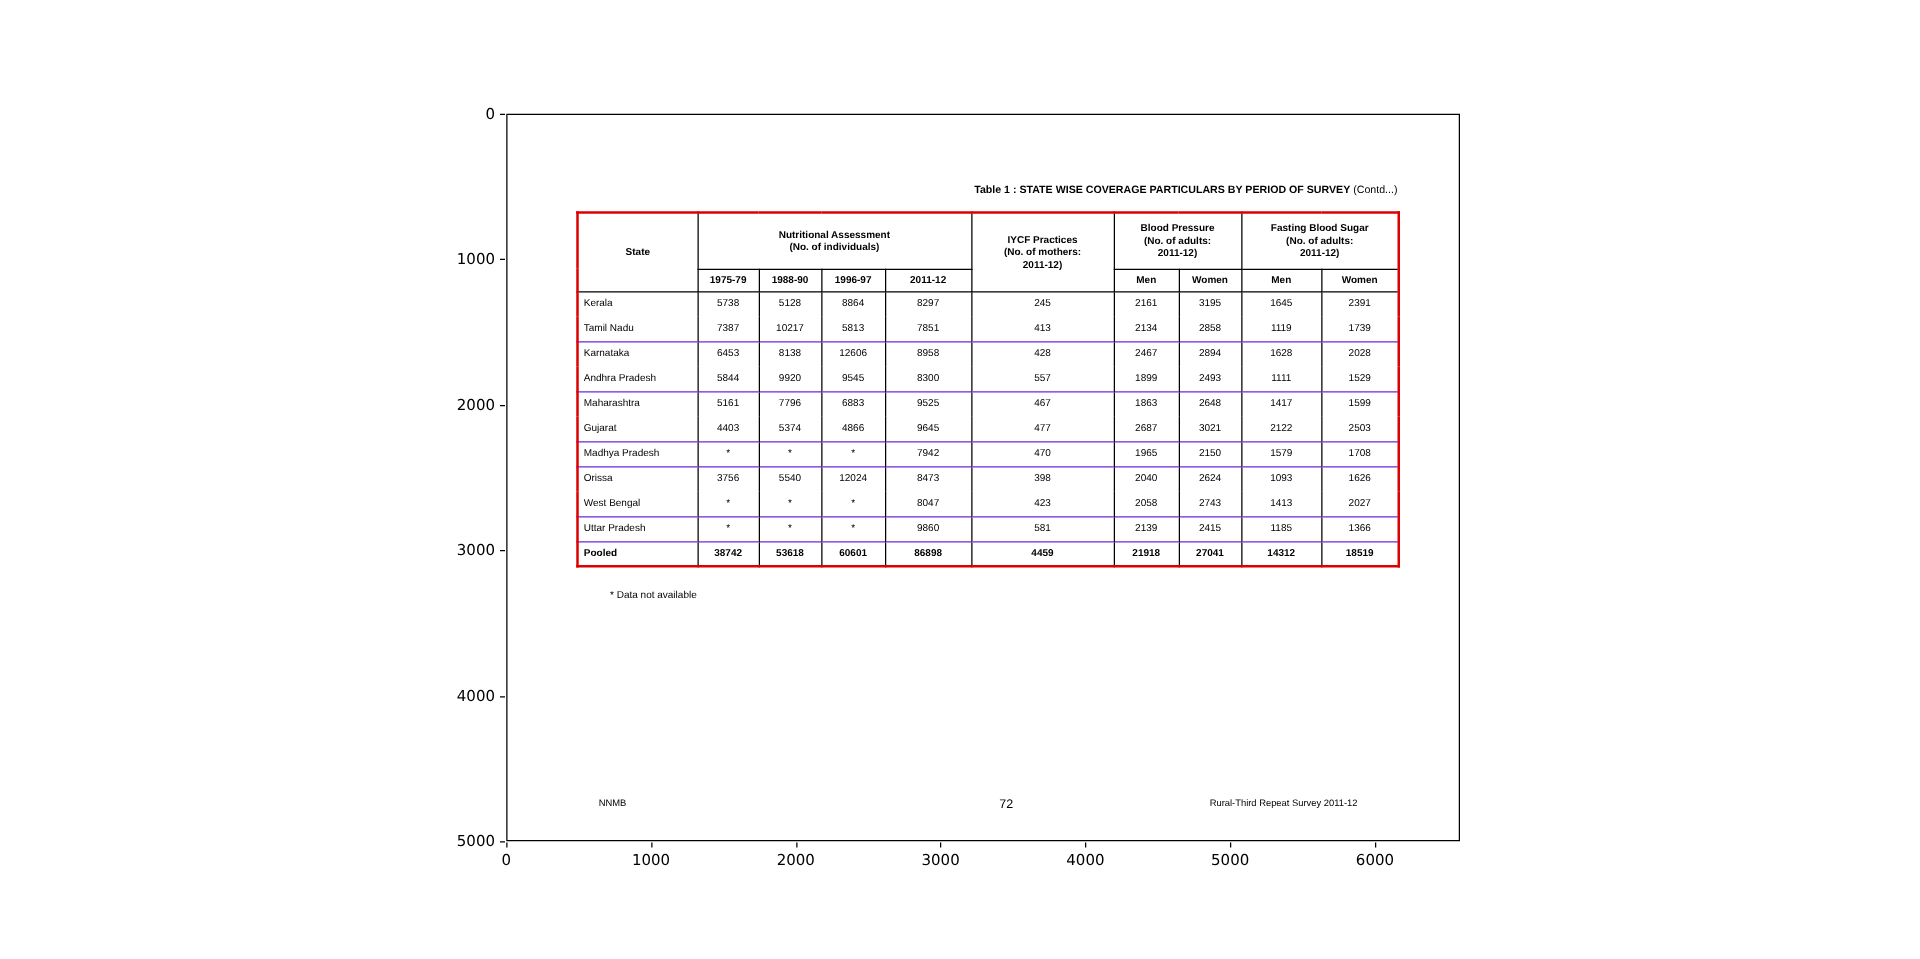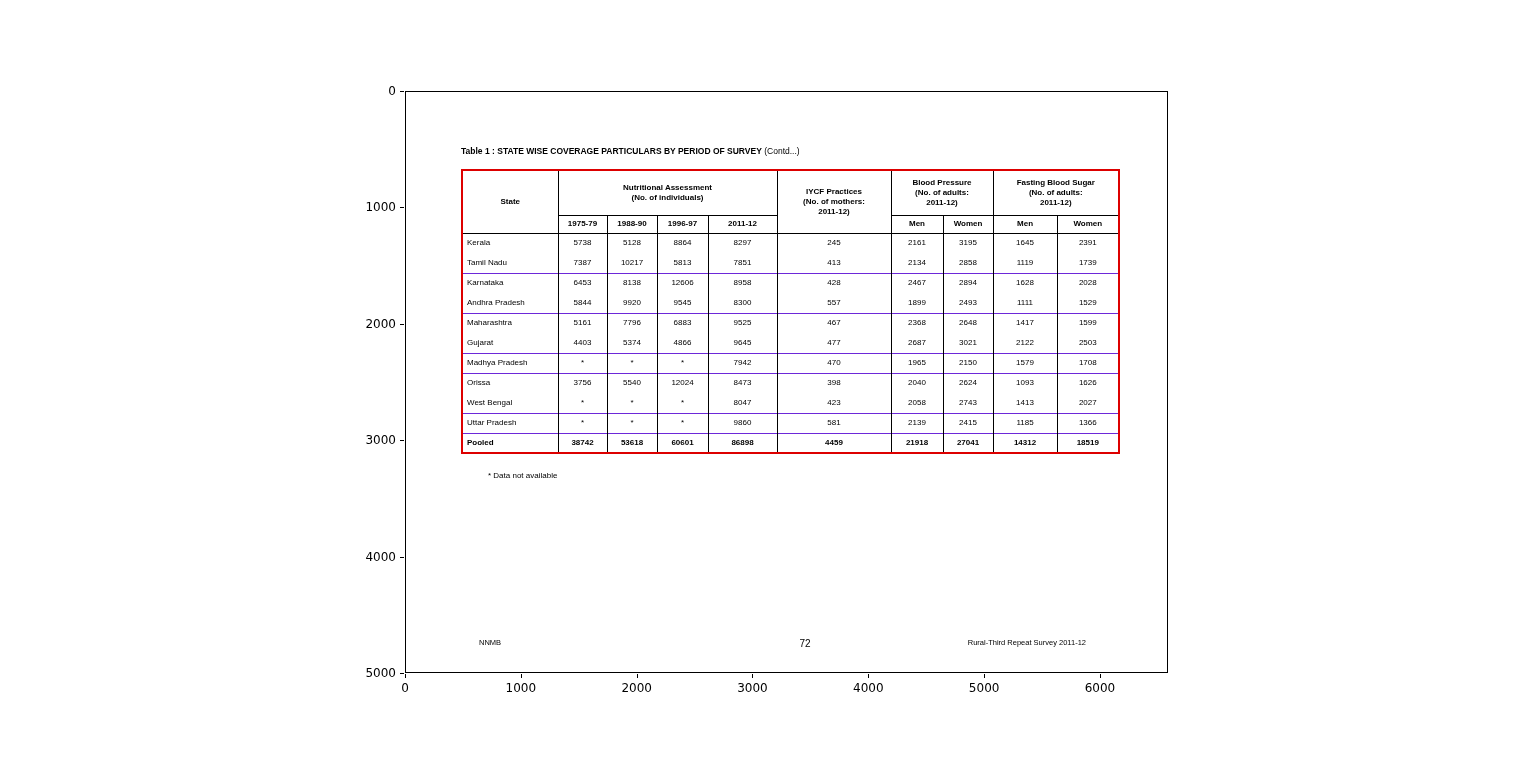--- a/index.html
+++ b/index.html
@@ -33,21 +33,21 @@
   }
   .tick-mark-y { position: absolute; left: 400px; width: 4px; height: 1px; background: #000; }
   .tick-label-y {
     position: absolute; left: 350px; width: 46px; text-align: right;
     font-family: "DejaVu Sans", sans-serif; font-size: 12px; color: #000;
   }
 
   
   .doc-title {
     position: absolute; left: 55px; top: 54px; width: 657px;
-    text-align: left; font-size: 8.5px; line-height: 11px;
+    text-align: right; font-size: 8.5px; line-height: 11px;
     white-space: nowrap;
   }
   .t-main { font-weight: bold; }
   .t-suffix { font-weight: normal; }
 
   
   .doc-table {
     position: absolute; left: 55px; top: 77px; width: 657px;
     border-collapse: collapse; table-layout: fixed;
     border: 2px solid #dd0000;
@@ -183,21 +183,21 @@
               <td>1111</td>
               <td>1529</td>
             </tr>
             <tr class="group-start">
               <td class="state">Maharashtra</td>
               <td>5161</td>
               <td>7796</td>
               <td>6883</td>
               <td>9525</td>
               <td>467</td>
-              <td>2368</td>
+              <td>1863</td>
               <td>2648</td>
               <td>1417</td>
               <td>1599</td>
             </tr>
             <tr class="">
               <td class="state">Gujarat</td>
               <td>4403</td>
               <td>5374</td>
               <td>4866</td>
               <td>9645</td>

